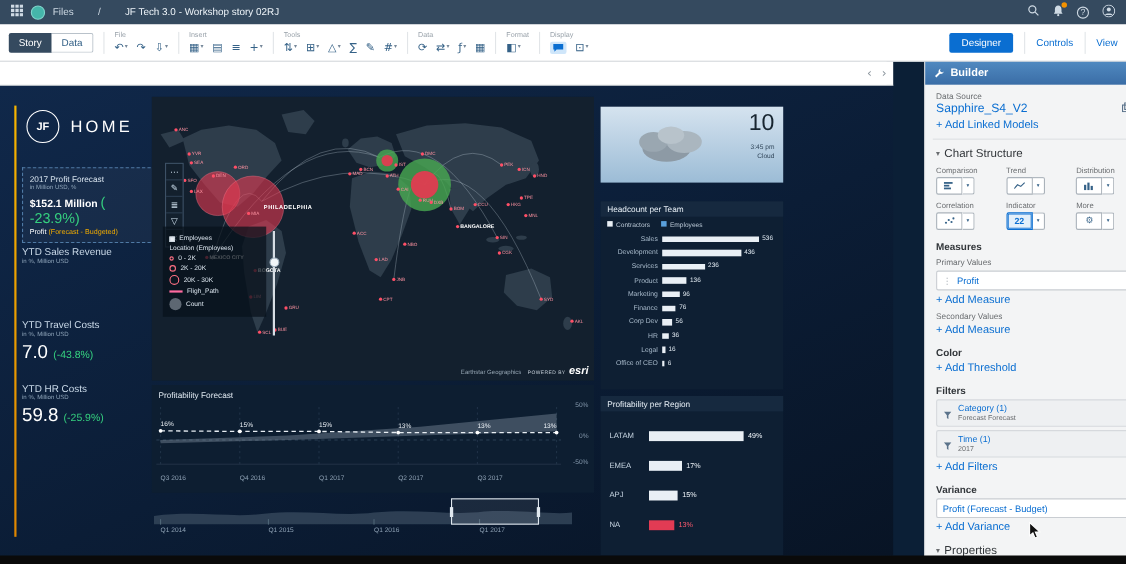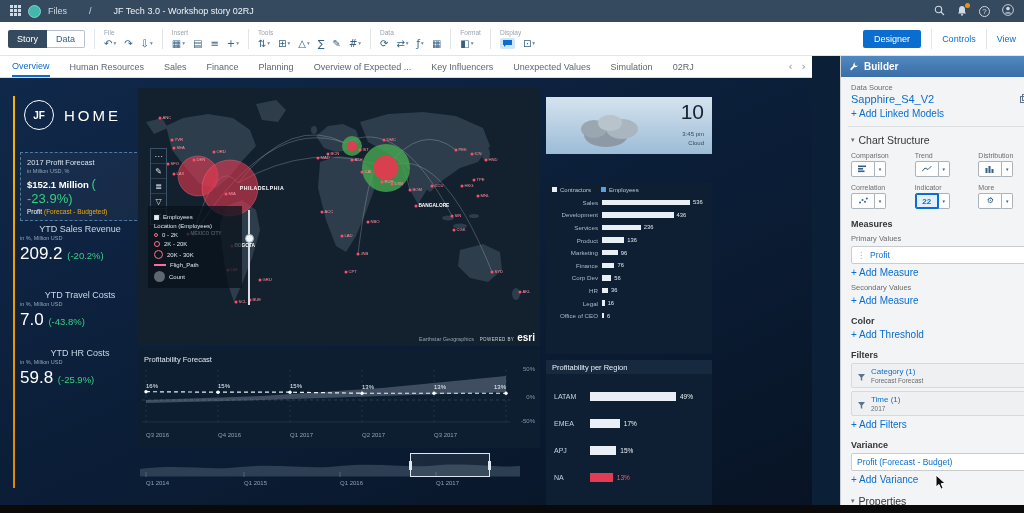--- a/index.html
+++ b/index.html
@@ -48,48 +48,48 @@
   .home-title { color:#fff; font-size:15px; letter-spacing:3px; }
 
   .kpi1 { position:absolute; left:20px; top:74px; width:122px; border:1px dashed #4f7aa5; background:rgba(255,255,255,0.04); padding:5px 6px; }
   .kpi1-title { font-size:7.5px; color:#d7e3ee; }
   .kpi-unit { font-size:5.5px; color:#8fa5ba; margin-top:1px; }
   .kpi1-value { font-size:9.5px; font-weight:bold; color:#fff; margin-top:2px; }
   .kpi-delta { color:#35d07f; font-weight:normal; }
   .kpi1-note { font-size:6.5px; margin-top:2px; color:#fff; }
   .kpi1-note .orange { color:#f0ab00; }
   .kpi { position:absolute; left:20px; width:120px; }
-  .kpi-title { font-size:9px; color:#c9d9e8;text-align:center; }
+  .kpi-title { font-size:9px; color:#c9d9e8; }
   .kpi-value { font-size:17px; color:#fff; margin-top:3px; }
   .kpi-value .kpi-delta { font-size:9.5px; }
 
   
   .map-panel { position:absolute; left:138px; top:10px; width:402px; height:258px; background:#13202e; overflow:hidden; }
   .map-attrib { position:absolute; right:66px; bottom:4px; font-size:5.5px; color:#93a3b1; }
   .map-powered { position:absolute; right:5px; bottom:3px; display:flex; align-items:baseline; gap:3px; }
   .map-powered .pb { font-size:4.5px; color:#c9d3dc; letter-spacing:.4px; }
-  .map-powered .esri { font-size:10px; font-weight:bold; color:#fff;text-align:right; }
+  .map-powered .esri { font-size:10px; font-style:italic; font-weight:bold; color:#fff;text-align:right; }
   .map-toolbar { position:absolute; left:12px; top:60px; width:17px; background:rgba(20,33,46,.92); border:1px solid #3d5166; }
   .map-tbtn { height:15px; display:flex; align-items:center; justify-content:center; color:#cfe0ee; font-size:8px; border-bottom:1px solid #2c3e51; font-family:"DejaVu Sans",sans-serif; }
   .map-tbtn:last-child { border-bottom:none; }
   .map-legend { position:absolute; left:10px; top:118px; width:94px; background:rgba(8,17,27,.74); padding:5px 6px 6px; font-size:6px; color:#dde7f0; }
   .leg-row { display:flex; align-items:center; gap:4px; margin-top:3px; }
   .leg-chk { width:5px; height:5px; border:1px solid #cfd9e2; background:#e8eef4; }
   .leg-circ { border:1px solid #ff7184; border-radius:50%; }
   .leg-line { width:12px; height:2px; background:#ff6aa0; }
   .leg-count { width:11px; height:11px; border-radius:50%; background:rgba(195,205,214,.45); }
   .map-slider { position:absolute; left:106px; top:122px; width:10px; height:95px; }
   .map-slider .track { position:absolute; left:4px; top:0; width:2px; height:95px; background:#d7dee5; }
   .map-slider .handle { position:absolute; left:0.5px; top:24px; width:9px; height:9px; border-radius:50%; background:#f2f6f9; border:1px solid #9fb0bf; }
 
   
   .weather { position:absolute; left:546px; top:19px; width:166px; height:82px; }
   .weather-head { height:13px; background:#0c1927; color:#dfe9f2; font-size:7.5px; display:flex; align-items:center; gap:5px; padding:0 6px; }
   .weather-caret { font-size:6px; color:#9fb3c6; }
-  .weather-body { position:relative; height:57px; background:linear-gradient(180deg,#d5e3ef,#9cbcd6); overflow:hidden;text-align:center; }
+  .weather-body { position:relative; height:69px; background:linear-gradient(180deg,#d5e3ef,#9cbcd6); overflow:hidden;text-align:center; }
   .w-temp { position:absolute; right:8px; top:3px; font-size:21px; color:#17242f; }
   .w-time { position:absolute; right:8px; top:34px; font-size:6px; color:#33485c; }
   .w-cond { position:absolute; right:8px; top:43px; font-size:6px; color:#33485c; }
 
   
   .panel-head { height:14px; background:#16293f; color:#e8f0f7; font-size:7.5px; display:flex; align-items:center; padding:0 6px; }
   .headcount { position:absolute; left:546px; top:105px; width:166px; height:171px; background:#0e1f33; }
   .hc-legend { display:flex; gap:10px; padding:4px 6px 2px; font-size:6px; color:#b9c7d5; align-items:center; }
   .hc-sq { width:5px; height:5px; display:inline-block; margin-right:3px; }
   .hc-rows { padding:1px 4px 0 2px; }
@@ -280,32 +280,20 @@
     <div class="tb-right">
       <span class="btn-designer">Designer</span>
       <div class="vsep"></div>
       <span class="btn-text">Controls</span>
       <div class="vsep"></div>
       <span class="btn-text">View</span>
     </div>
   </div>
 
   <nav class="tabstrip">
-    <div style="display:flex;gap:20px;align-items:center;">
-        <div class="tab active">Overview</div>
-        <div class="tab">Human Resources</div>
-        <div class="tab">Sales</div>
-        <div class="tab">Finance</div>
-        <div class="tab">Planning</div>
-        <div class="tab">Overview of Expected ...</div>
-        <div class="tab">Key Influencers</div>
-        <div class="tab">Unexpected Values</div>
-        <div class="tab">Simulation</div>
-        <div class="tab">02RJ</div>
-      </div>
     <div class="tab-arrows">
       <span class="icon">‹</span>
       <span class="icon">›</span>
     </div>
   </nav>
 
   <section class="dashboard">
     <div class="accent-line"></div>
 
     <div class="home-block">
@@ -321,21 +309,20 @@
         <span class="kpi-delta" style="font-size:13px;">( -23.9%)</span>
       </div>
       <div class="kpi1-note">
         <span>Profit </span><span class="orange">(Forecast - Budgeted)</span>
       </div>
     </div>
 
     <div class="kpi" style="top:146px;">
       <div class="kpi-title">YTD Sales Revenue</div>
       <div class="kpi-unit">in %, Million USD</div>
-      <div class="kpi-value"><span>209.2</span> <span class="kpi-delta">(-20.2%)</span></div>
     </div>
     <div class="kpi" style="top:212px;">
       <div class="kpi-title">YTD Travel Costs</div>
       <div class="kpi-unit">in %, Million USD</div>
       <div class="kpi-value"><span>7.0</span> <span class="kpi-delta">(-43.8%)</span></div>
     </div>
     <div class="kpi" style="top:270px;">
       <div class="kpi-title">YTD HR Costs</div>
       <div class="kpi-unit">in %, Million USD</div>
       <div class="kpi-value"><span>59.8</span> <span class="kpi-delta">(-25.9%)</span></div>
@@ -523,20 +510,21 @@
           <ellipse cx="22" cy="22" rx="13" ry="9" fill="#9aa7b1"></ellipse>
           <ellipse cx="38" cy="16" rx="12" ry="8" fill="#b8c3cb"></ellipse>
         </svg>
         <span class="w-temp">10</span>
         <span class="w-time">3:45 pm</span>
         <span class="w-cond">Cloud</span>
       </div>
     </div>
 
     <div class="headcount">
+      <div class="panel-head">Headcount per Team</div>
       <div class="hc-legend">
         <span><span class="hc-sq" style="background:#e9eff5;"></span><span>Contractors</span></span>
         <span><span class="hc-sq" style="background:#5aa0dc;"></span><span>Employees</span></span>
       </div>
       <div class="hc-rows">
           <div class="hc-row">
             <span class="hc-label">Sales</span>
             <span class="hc-bar" style="width: 88px;"></span>
             <span class="hc-val">536</span>
           </div>

